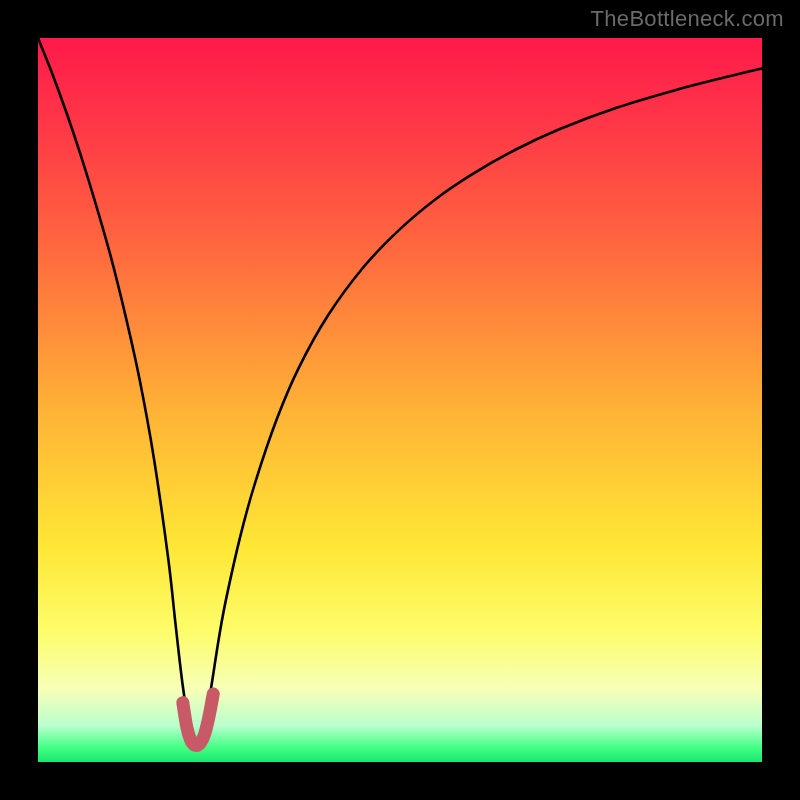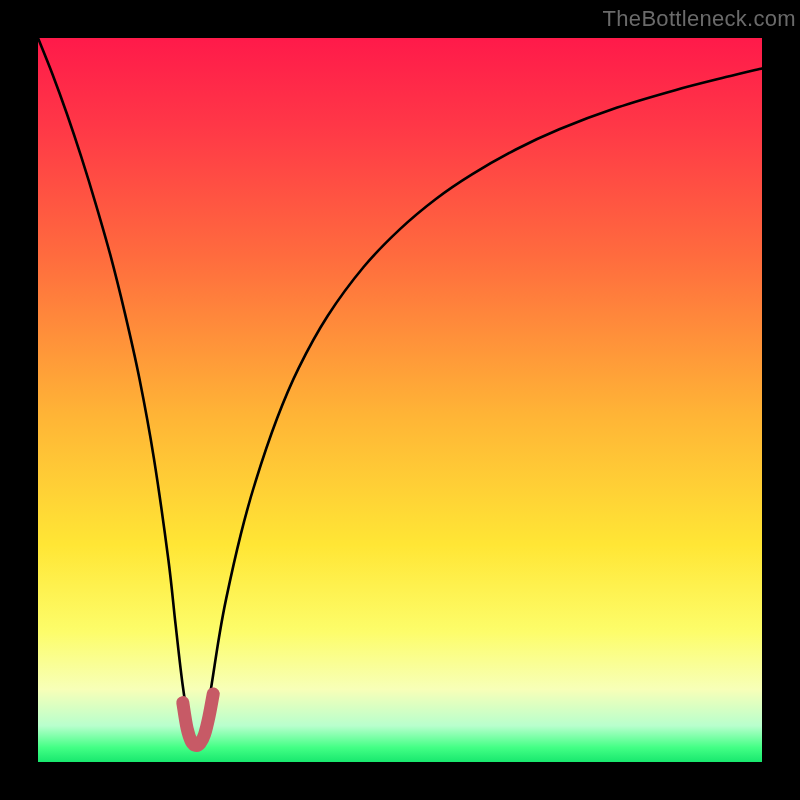--- a/index.html
+++ b/index.html
@@ -35,21 +35,21 @@
       #fdfd6a 82%,
       #f7ffb8 90%,
       #b8ffcd 95%,
       #43ff85 98%,
       #18e86e 100%
     );
   }
   .watermark {
     position: absolute;
     top: 6px;
-    right: 4px;
+    right: 16px;
     color: #6a6a6a;
     font-size: 22px;
     font-weight: 500;
     letter-spacing: 0.3px;
     user-select: none;
   }
   svg.curve {
     position: absolute;
     top: 0;
     left: 0;

